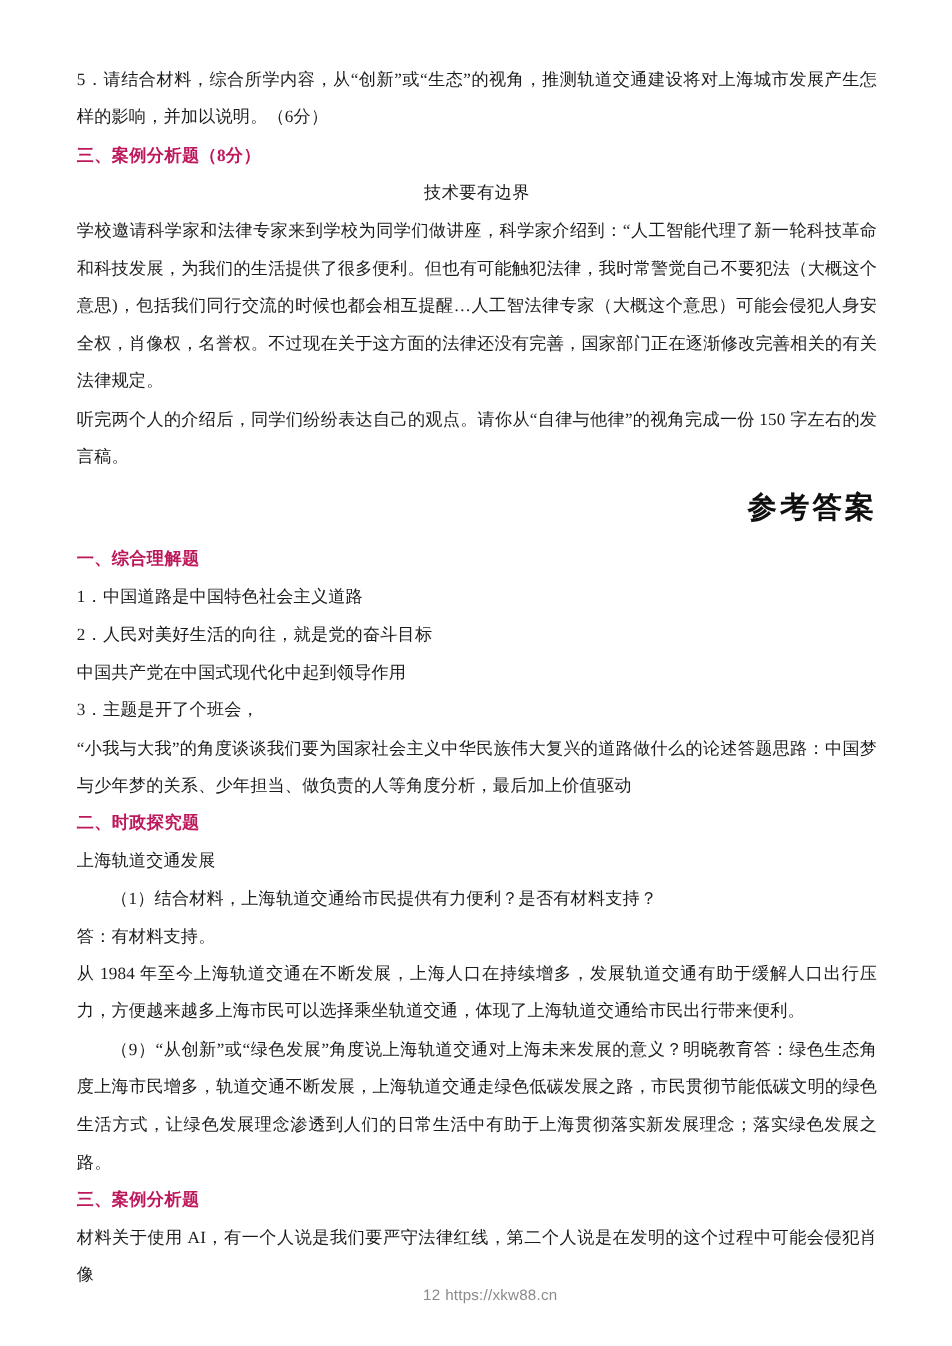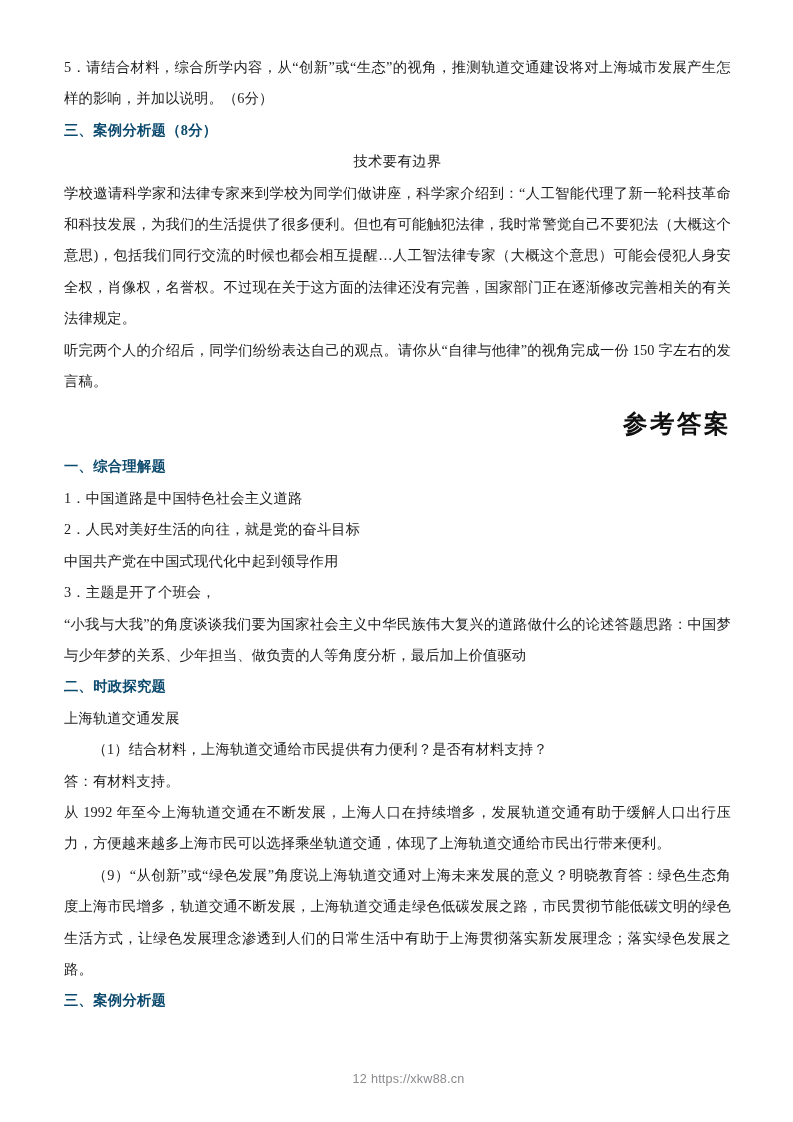--- a/index.html
+++ b/index.html
@@ -40,21 +40,21 @@
   }
   .para.indent {
     text-indent: 2em;
   }
   .heading-bold {
     font-size: 14.3px;
     line-height: 31.4px;
     font-weight: bold;
     margin: 0;
     letter-spacing: 0.3px;
-    color: #0c4a6e;
+    color: #be185d;
   }
   .center-title {
     font-size: 14.3px;
     line-height: 31.4px;
     text-align: center;
     margin: 0;
     letter-spacing: 0.4px;
     color: #1c1c1c;
   }
   .big-title {
@@ -106,25 +106,26 @@
     <p class="para">2．人民对美好生活的向往，就是党的奋斗目标</p>
     <p class="para">中国共产党在中国式现代化中起到领导作用</p>
     <p class="para">3．主题是开了个班会，</p>
     <p class="para">“小我与大我”的角度谈谈我们要为国家社会主义中华民族伟大复兴的道路做什么的论述答题思路：中国梦与少年梦的关系、少年担当、做负责的人等角度分析，最后加上价值驱动</p>
 
     <p class="heading-bold">二、时政探究题</p>
 
     <p class="para">上海轨道交通发展</p>
     <p class="para indent">（1）结合材料，上海轨道交通给市民提供有力便利？是否有材料支持？</p>
     <p class="para">答：有材料支持。</p>
-    <p class="para">从 1992 年至今上海轨道交通在不断发展，上海人口在持续增多，发展轨道交通有助于缓解人口出行压力，方便越来越多上海市民可以选择乘坐轨道交通，体现了上海轨道交通给市民出行带来便利。</p>
+    <p class="para">从 1984 年至今上海轨道交通在不断发展，上海人口在持续增多，发展轨道交通有助于缓解人口出行压力，方便越来越多上海市民可以选择乘坐轨道交通，体现了上海轨道交通给市民出行带来便利。</p>
     <p class="para indent">（9）“从创新”或“绿色发展”角度说上海轨道交通对上海未来发展的意义？明晓教育答：绿色生态角度上海市民增多，轨道交通不断发展，上海轨道交通走绿色低碳发展之路，市民贯彻节能低碳文明的绿色生活方式，让绿色发展理念渗透到人们的日常生活中有助于上海贯彻落实新发展理念；落实绿色发展之路。</p>
 
     <p class="heading-bold">三、案例分析题</p>
 
+    <p class="para">材料关于使用 AI，有一个人说是我们要严守法律红线，第二个人说是在发明的这个过程中可能会侵犯肖像</p>
 
   </div>
 
   <div id="footer">
     <span class="pg">12</span><span>https://xkw88.cn</span>
   </div>
 
 </div>
 
 </body></html>

